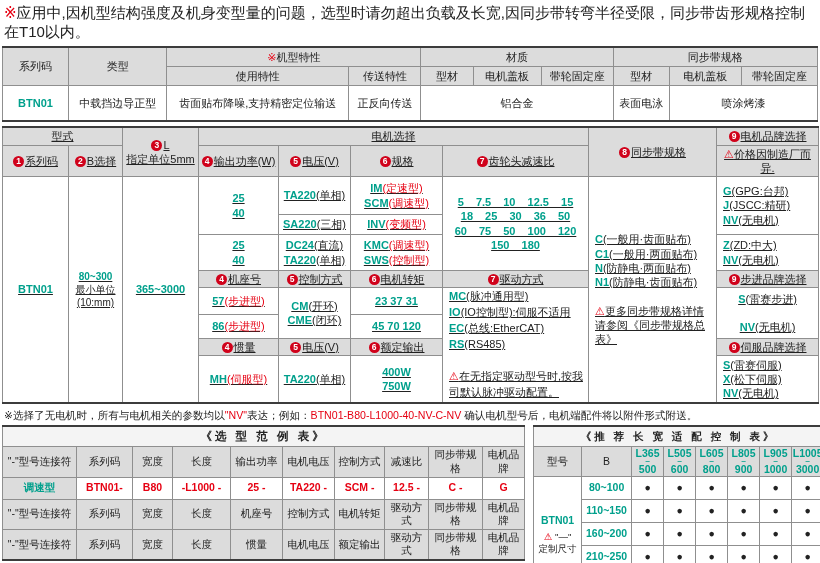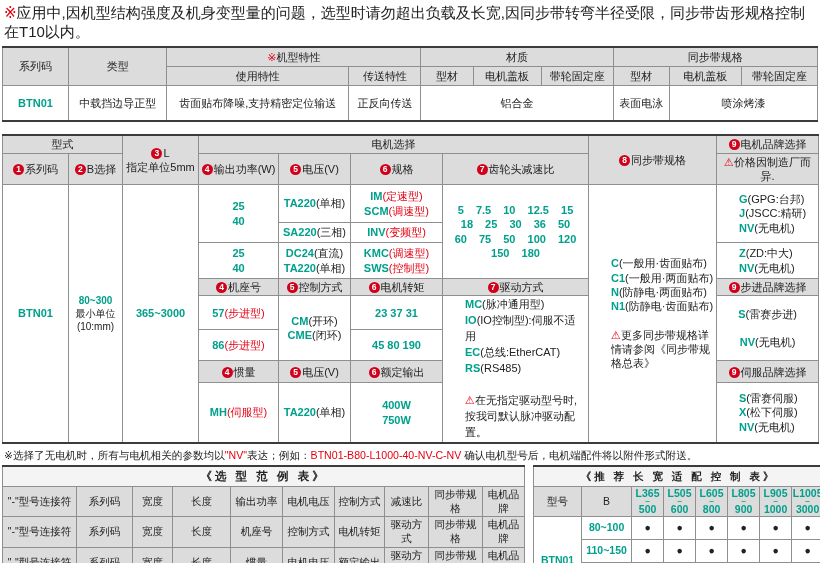--- a/index.html
+++ b/index.html
@@ -18,24 +18,24 @@
   .c-r{color:#e60012;}
   .c-k{color:#222;}
   .c-w{color:#e60012;font-weight:bold;}
   .c-n{display:inline-block;width:11px;height:11px;line-height:11px;border-radius:50%;
        background:#d0021b;color:#fff;font-size:8.5px;text-align:center;margin-right:1px;
        font-weight:bold;vertical-align:1px;}
   .pre{white-space:pre-line;}
   .topnote{font-size:15px;margin:1px 2px 4px 2px;}
   .spec td{height:16px;}
   .spec .bd td{height:32px;}
-  .big{margin-top:12px;}
+  .big{margin-top:4px;text-decoration:underline;}
   .big td{font-size:11px;}
   .ratios{word-spacing:9px;color:#00a08c;font-weight:bold;}
-  .ltext{text-align:left;padding-left:22px;}
+  .ltext{text-align:left;padding-left:6px;}
   .notewrap{margin:4px 2px 2px 2px;font-size:10.6px;line-height:1.35;}
   .bottom{display:flex;gap:8px;margin-top:3px;align-items:flex-start;}
   .ex{width:518px;}
   .ex td{font-size:10.5px;height:19px;padding:1px 1px;}
   .ttl td{background:#f4f4f4;font-weight:bold;letter-spacing:3px;font-size:11.5px;height:17px;}
   .vals td{color:#e60012;font-weight:bold;}
   .vals td.lab{background:#dcdcdc;color:#00a08c;}
   .ad{width:290px;}
   .ad td{font-size:10.5px;}
   .lcol{font-size:9.5px;line-height:1;color:#00a08c;font-weight:bold;padding:1px 0;}
@@ -161,21 +161,21 @@
     </tr>
     <tr style="height:26px">
       <td><span class="c-t">57</span><span class="c-r">(步进型)</span></td>
       <td rowspan="2" class="pre"><span class="c-t">CM</span><span class="c-k">(开环)</span><br><span class="c-t">CME</span><span class="c-k">(闭环)</span></td>
       <td class="teal b">23 37 31</td>
       <td rowspan="4" class="pre ltext" style="line-height:1.45"><span class="c-t">MC</span><span class="c-k">(脉冲通用型)</span><br><span class="c-t">IO</span><span class="c-k">(IO控制型):伺服不适用</span><br><span class="c-t">EC</span><span class="c-k">(总线:EtherCAT)</span><br><span class="c-t">RS</span><span class="c-k">(RS485)</span><br><br><span class="c-w">⚠</span><span class="c-k">在无指定驱动型号时,按我司默认脉冲驱动配置。</span></td>
       <td rowspan="2" class="pre"><span class="c-t">S</span><span class="c-k">(雷赛步进)</span><br><br><span class="c-t">NV</span><span class="c-k">(无电机)</span></td>
     </tr>
     <tr style="height:24px">
       <td><span class="c-t">86</span><span class="c-r">(步进型)</span></td>
-      <td class="teal b">45 80 190</td>
+      <td class="teal b">45 70 120</td>
     </tr>
     <tr style="height:16px">
       <td class="subhd"><span class="c-n">4</span><span class="c-k">惯量</span></td>
       <td class="subhd"><span class="c-n">5</span><span class="c-k">电压(V)</span></td>
       <td class="subhd"><span class="c-n">6</span><span class="c-k">额定输出</span></td>
       <td class="subhd"><span class="c-n">9</span><span class="c-k">伺服品牌选择</span></td>
     </tr>
     <tr style="height:46px">
       <td><span class="c-t">MH</span><span class="c-r">(伺服型)</span></td>
       <td><span class="c-t">TA220</span><span class="c-k">(单相)</span></td>
@@ -214,20 +214,32 @@
         <td>系列码</td>
         <td>宽度</td>
         <td>长度</td>
         <td>输出功率</td>
         <td>电机电压</td>
         <td>控制方式</td>
         <td>减速比</td>
         <td>同步带规格</td>
         <td>电机品牌</td>
       </tr>
+      <tr class="vals">
+        <td class="lab">调速型</td>
+        <td>BTN01-</td>
+        <td>B80</td>
+        <td>-L1000 -</td>
+        <td>25 -</td>
+        <td>TA220 -</td>
+        <td>SCM -</td>
+        <td>12.5 -</td>
+        <td>C -</td>
+        <td>G</td>
+      </tr>
       <tr class="hd">
         <td>"-"型号连接符</td>
         <td>系列码</td>
         <td>宽度</td>
         <td>长度</td>
         <td>机座号</td>
         <td>控制方式</td>
         <td>电机转矩</td>
         <td>驱动方式</td>
         <td>同步带规格</td>

